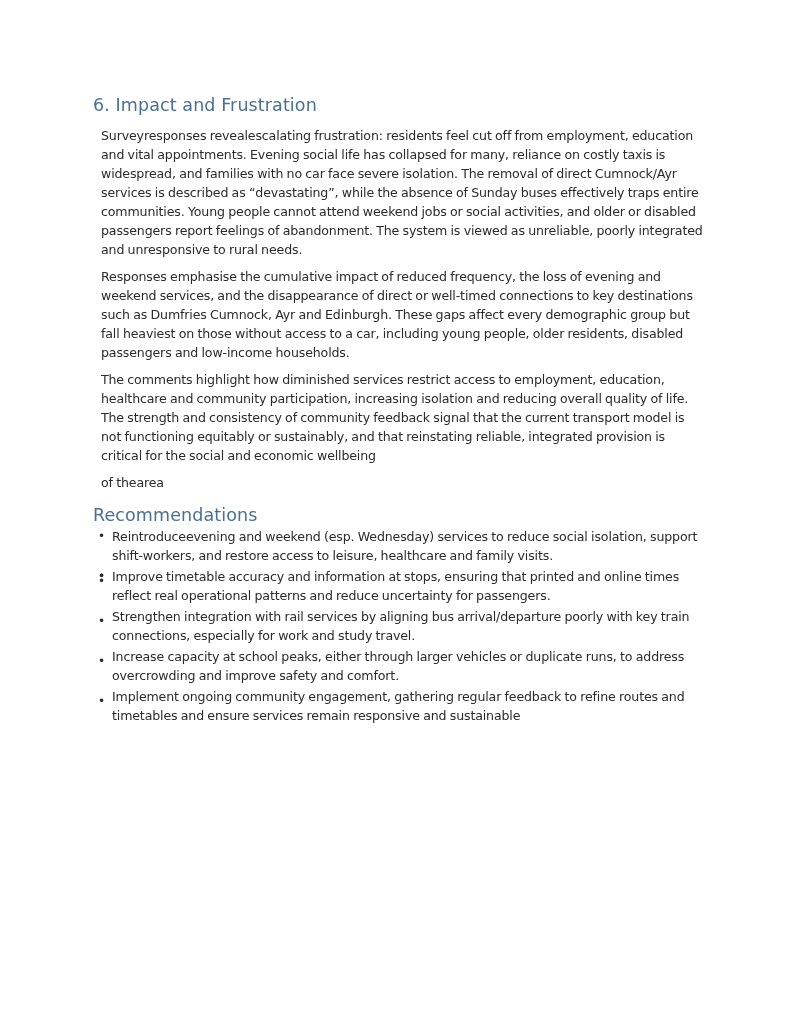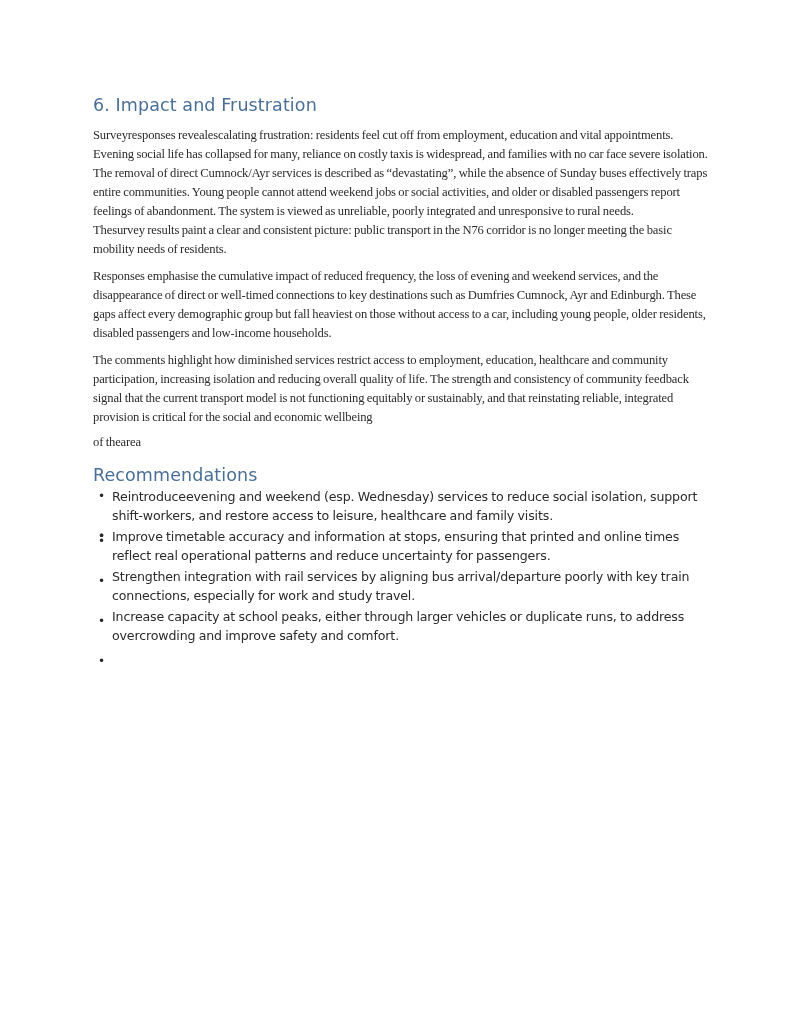--- a/index.html
+++ b/index.html
@@ -15,26 +15,25 @@
     h2 {
       font-family: "DejaVu Sans", sans-serif;
       font-weight: normal;
       color: #4a6f96;
       font-size: 17.5px;
       margin: 0;
       line-height: 22px;
       letter-spacing: 0.1px;
     }
     p {
-      margin: 0;
+      margin: 8px;
       font-size: 12.6px;
       line-height: 19px;
       letter-spacing: -0.15px;
       word-spacing: -0.5px;
-      font-family: Liberation Serif, serif;
     }
     .sec1-title { margin-bottom: 10px; }
     .conc-title { margin-top: 14px; }
     .p-gap { margin-top: 8px; }
     .last-line { margin-top: 6px; }
     .rec-title { margin-top: 12px; }
     ul.recs { list-style: none; margin: 1px 0 0 0; padding: 0; }
     ul.recs li {
       position: relative;
       padding-left: 19px;
@@ -56,21 +55,20 @@
 <body>
 
 <div class="page">
 
   <section>
     <h2 class="sec1-title">6. Impact and Frustration</h2>
     <p>Surveyresponses revealescalating frustration: residents feel cut off from employment, education and vital appointments. Evening social life has collapsed for many, reliance on costly taxis is widespread, and families with no car face severe isolation. The removal of direct Cumnock/Ayr services is described as “devastating”, while the absence of Sunday buses effectively traps entire communities. Young people cannot attend weekend jobs or social activities, and older or disabled passengers report feelings of abandonment. The system is viewed as unreliable, poorly integrated and unresponsive to rural needs.</p>
   </section>
 
   <section>
-    <p>Thesurvey results paint a clear and consistent picture: public transport in the N76 corridor is no longer meeting the basic mobility needs of residents.</p>
     <p class="p-gap">Responses emphasise the cumulative impact of reduced frequency, the loss of evening and weekend services, and the disappearance of direct or well-timed connections to key destinations such as Dumfries Cumnock, Ayr and Edinburgh. These gaps affect every demographic group but fall heaviest on those without access to a car, including young people, older residents, disabled passengers and low-income households.</p>
     <p class="p-gap">The comments highlight how diminished services restrict access to employment, education, healthcare and community participation, increasing isolation and reducing overall quality of life. The strength and consistency of community feedback signal that the current transport model is not functioning equitably or sustainably, and that reinstating reliable, integrated provision is critical for the social and economic wellbeing</p>
     <p class="last-line">of thearea</p>
   </section>
 
   <section>
     <h2 class="rec-title">Recommendations</h2>
     <ul class="recs">
       <li>
         <span class="bullet">•</span>
@@ -89,17 +87,18 @@
       <li class="low">
         <span class="bullet">•</span>
         <span>Strengthen integration with rail services by aligning bus arrival/departure poorly with key train connections, especially for work and study travel.</span>
       </li>
       <li class="low">
         <span class="bullet">•</span>
         <span>Increase capacity at school peaks, either through larger vehicles or duplicate runs, to address overcrowding and improve safety and comfort.</span>
       </li>
       <li class="low">
         <span class="bullet">•</span>
+        <span>Implement ongoing community engagement, gathering regular feedback to refine routes and timetables and ensure services remain responsive and sustainable</span>
       </li>
     </ul>
   </section>
 
 </div>
 
 </body></html>

